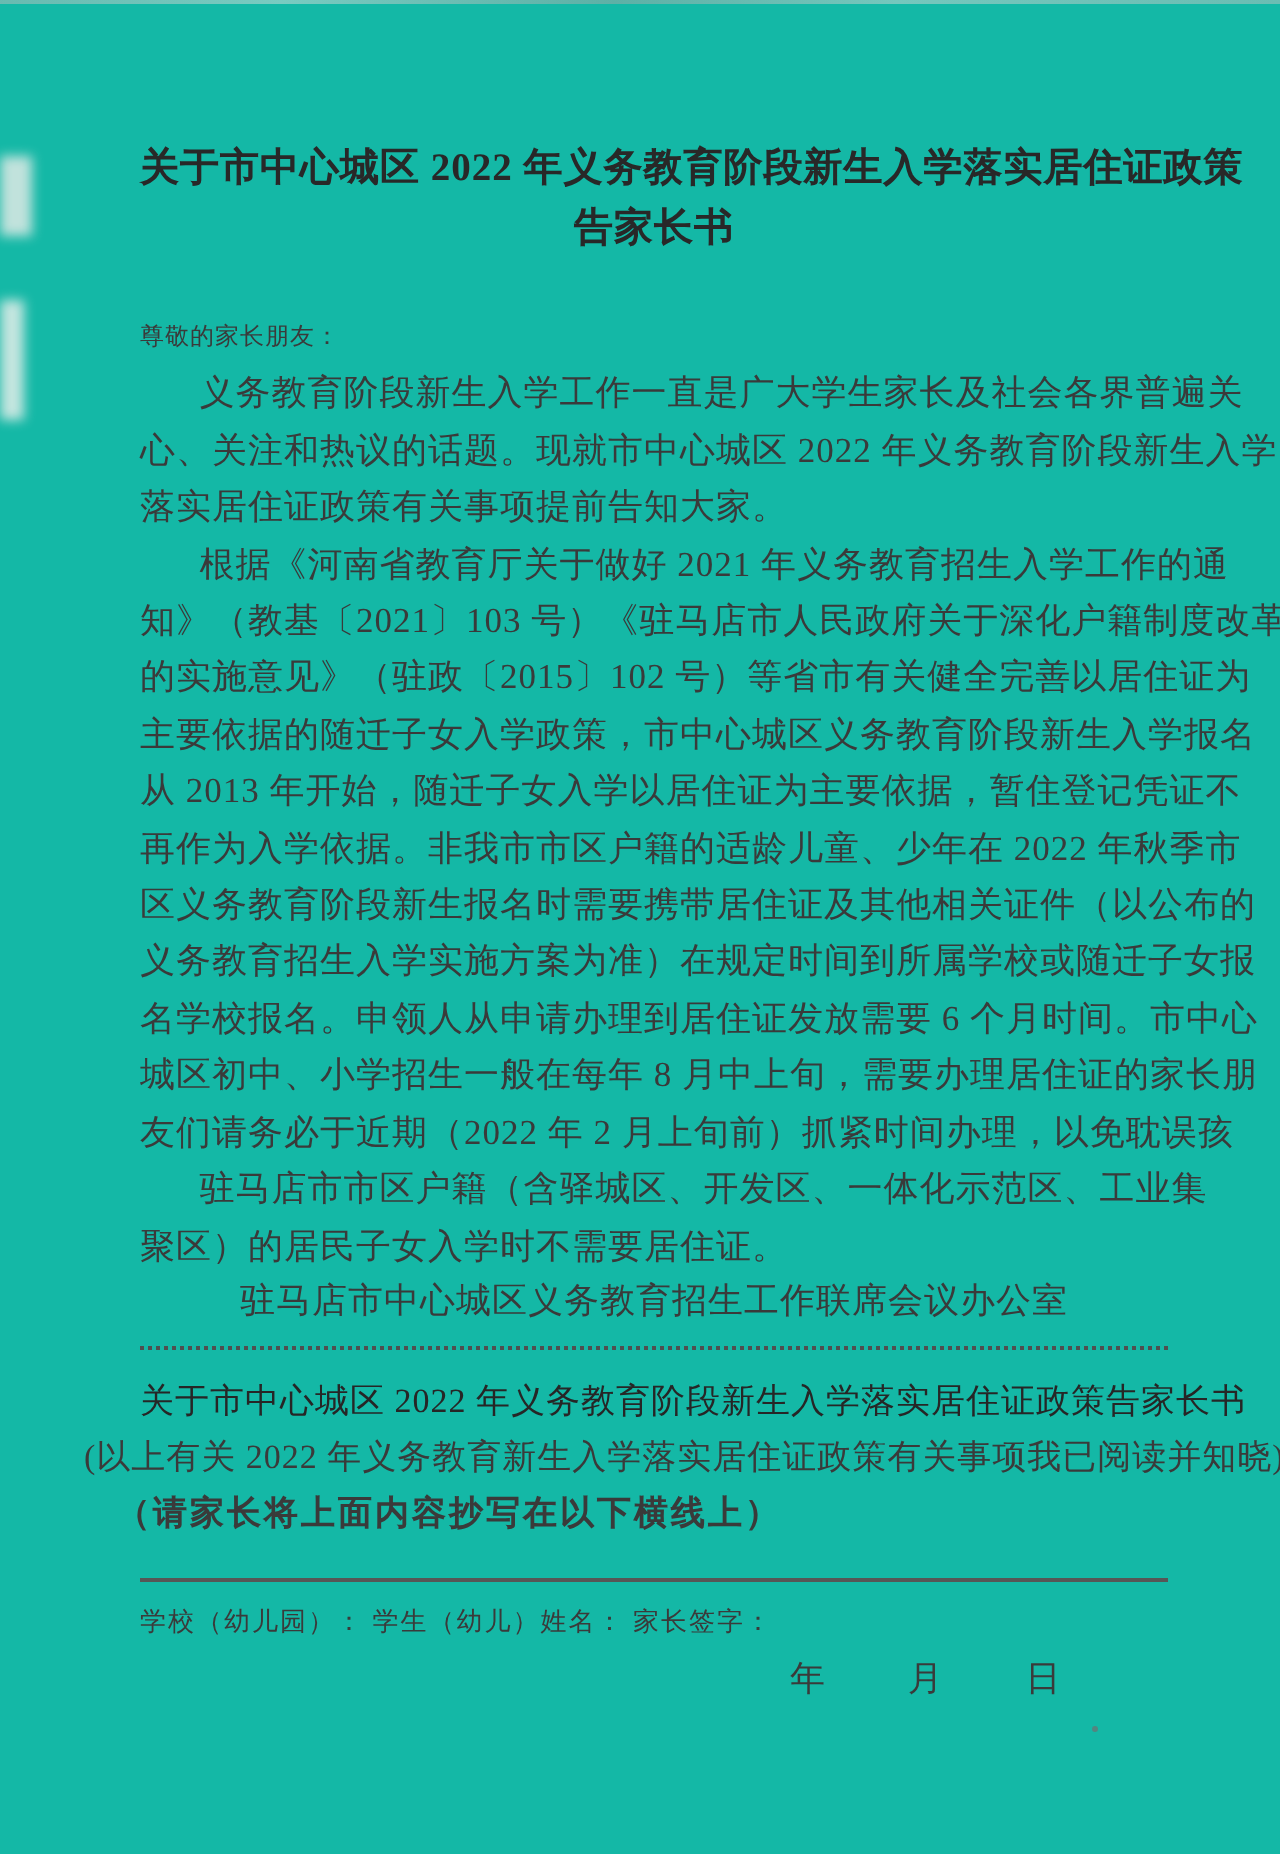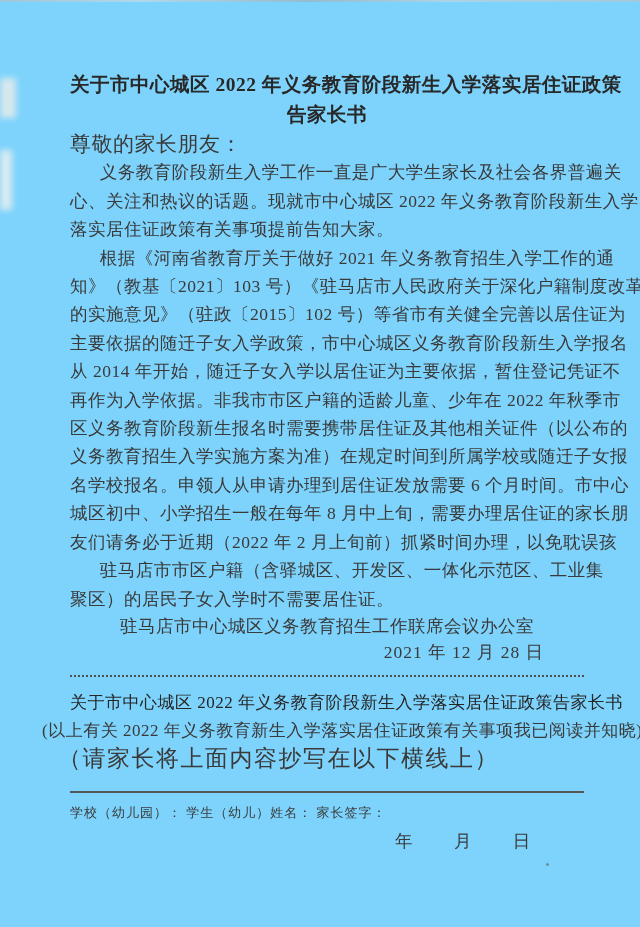--- a/index.html
+++ b/index.html
@@ -2,21 +2,21 @@
 <html><head>
 <meta charset="utf-8">
 <style>
   html, body { margin: 0; padding: 0; }
   body { background: #ffffff; }
 
   .page {
     position: relative;
     width: 640px;
     height: 927px;
-    background: #7dd3fc;
+    background: #14b8a6;
     overflow: hidden;
     font-family: "Liberation Serif", "DejaVu Serif", serif;
     color: #3a3a3a;
   }
 
   
   .scan-top {
     position: absolute; top: 0; left: 0; width: 100%; height: 2px;
     background: linear-gradient(90deg,
       #bdbdbb 0%, #dededc 22%, #a8a8a6 48%, #d6d6d4 70%, #c2c2c0 100%);
@@ -38,23 +38,24 @@
     text-align: center;
     font-weight: bold;
     font-size: 19.5px;
     line-height: 30px;
     color: #282828;
     letter-spacing: 0.5px;
     white-space: nowrap;
   }
 
   .salutation {
-    font-size: 21px;
+    font-size: 12px;
     line-height: 28.4px;
     letter-spacing: 0.5px;
+    margin-top: 24px;
   }
 
   .body-line {
     font-size: 17.5px;
     line-height: 28.4px;
     letter-spacing: 0.5px;
     white-space: nowrap;
   }
   .body-line.indent { text-indent: 1.7em; }
 
@@ -93,23 +94,24 @@
     margin-left: -28px;
     margin-right: -44px;
     font-size: 17px;
     line-height: 28px;
     letter-spacing: 0.5px;
     white-space: nowrap;
   }
 
   .instruction-line {
     margin-left: -12px;
-    font-size: 23px;
+    font-size: 17px;
     line-height: 28px;
     letter-spacing: 1.5px;
+    font-weight: bold;
   }
 
   .sign-rule {
     margin-top: 18px;
     height: 0;
     border-top: 2px solid #565656;
   }
 
   .form-line {
     margin-top: 6px;
@@ -150,33 +152,32 @@
     <div class="salutation">尊敬的家长朋友：</div>
 
     <div id="body-lines">
         <div class="body-line indent">义务教育阶段新生入学工作一直是广大学生家长及社会各界普遍关</div>
         <div class="body-line">心、关注和热议的话题。现就市中心城区 2022 年义务教育阶段新生入学</div>
         <div class="body-line">落实居住证政策有关事项提前告知大家。</div>
         <div class="body-line indent">根据《河南省教育厅关于做好 2021 年义务教育招生入学工作的通</div>
         <div class="body-line">知》（教基〔2021〕103 号）《驻马店市人民政府关于深化户籍制度改革</div>
         <div class="body-line">的实施意见》（驻政〔2015〕102 号）等省市有关健全完善以居住证为</div>
         <div class="body-line">主要依据的随迁子女入学政策，市中心城区义务教育阶段新生入学报名</div>
-        <div class="body-line">从 2014 年开始，随迁子女入学以居住证为主要依据，暂住登记凭证不</div>
+        <div class="body-line">从 2013 年开始，随迁子女入学以居住证为主要依据，暂住登记凭证不</div>
         <div class="body-line">再作为入学依据。非我市市区户籍的适龄儿童、少年在 2022 年秋季市</div>
         <div class="body-line">区义务教育阶段新生报名时需要携带居住证及其他相关证件（以公布的</div>
         <div class="body-line">义务教育招生入学实施方案为准）在规定时间到所属学校或随迁子女报</div>
         <div class="body-line">名学校报名。申领人从申请办理到居住证发放需要 6 个月时间。市中心</div>
         <div class="body-line">城区初中、小学招生一般在每年 8 月中上旬，需要办理居住证的家长朋</div>
         <div class="body-line">友们请务必于近期（2022 年 2 月上旬前）抓紧时间办理，以免耽误孩</div>
         <div class="body-line indent">驻马店市市区户籍（含驿城区、开发区、一体化示范区、工业集</div>
         <div class="body-line">聚区）的居民子女入学时不需要居住证。</div>
       </div>
 
     <div class="signature-line">驻马店市中心城区义务教育招生工作联席会议办公室</div>
-    <div class="date-line">2021 年 12 月 28 日</div>
 
     <div class="dotted-sep"></div>
 
     <div class="slip-heading">关于市中心城区 2022 年义务教育阶段新生入学落实居住证政策告家长书</div>
     <div class="ack-line">(以上有关 2022 年义务教育新生入学落实居住证政策有关事项我已阅读并知晓)</div>
     <div class="instruction-line">（请家长将上面内容抄写在以下横线上）</div>
 
     <div class="sign-rule"></div>
 
     <div class="form-line">学校（幼儿园）： 学生（幼儿）姓名： 家长签字：</div>

